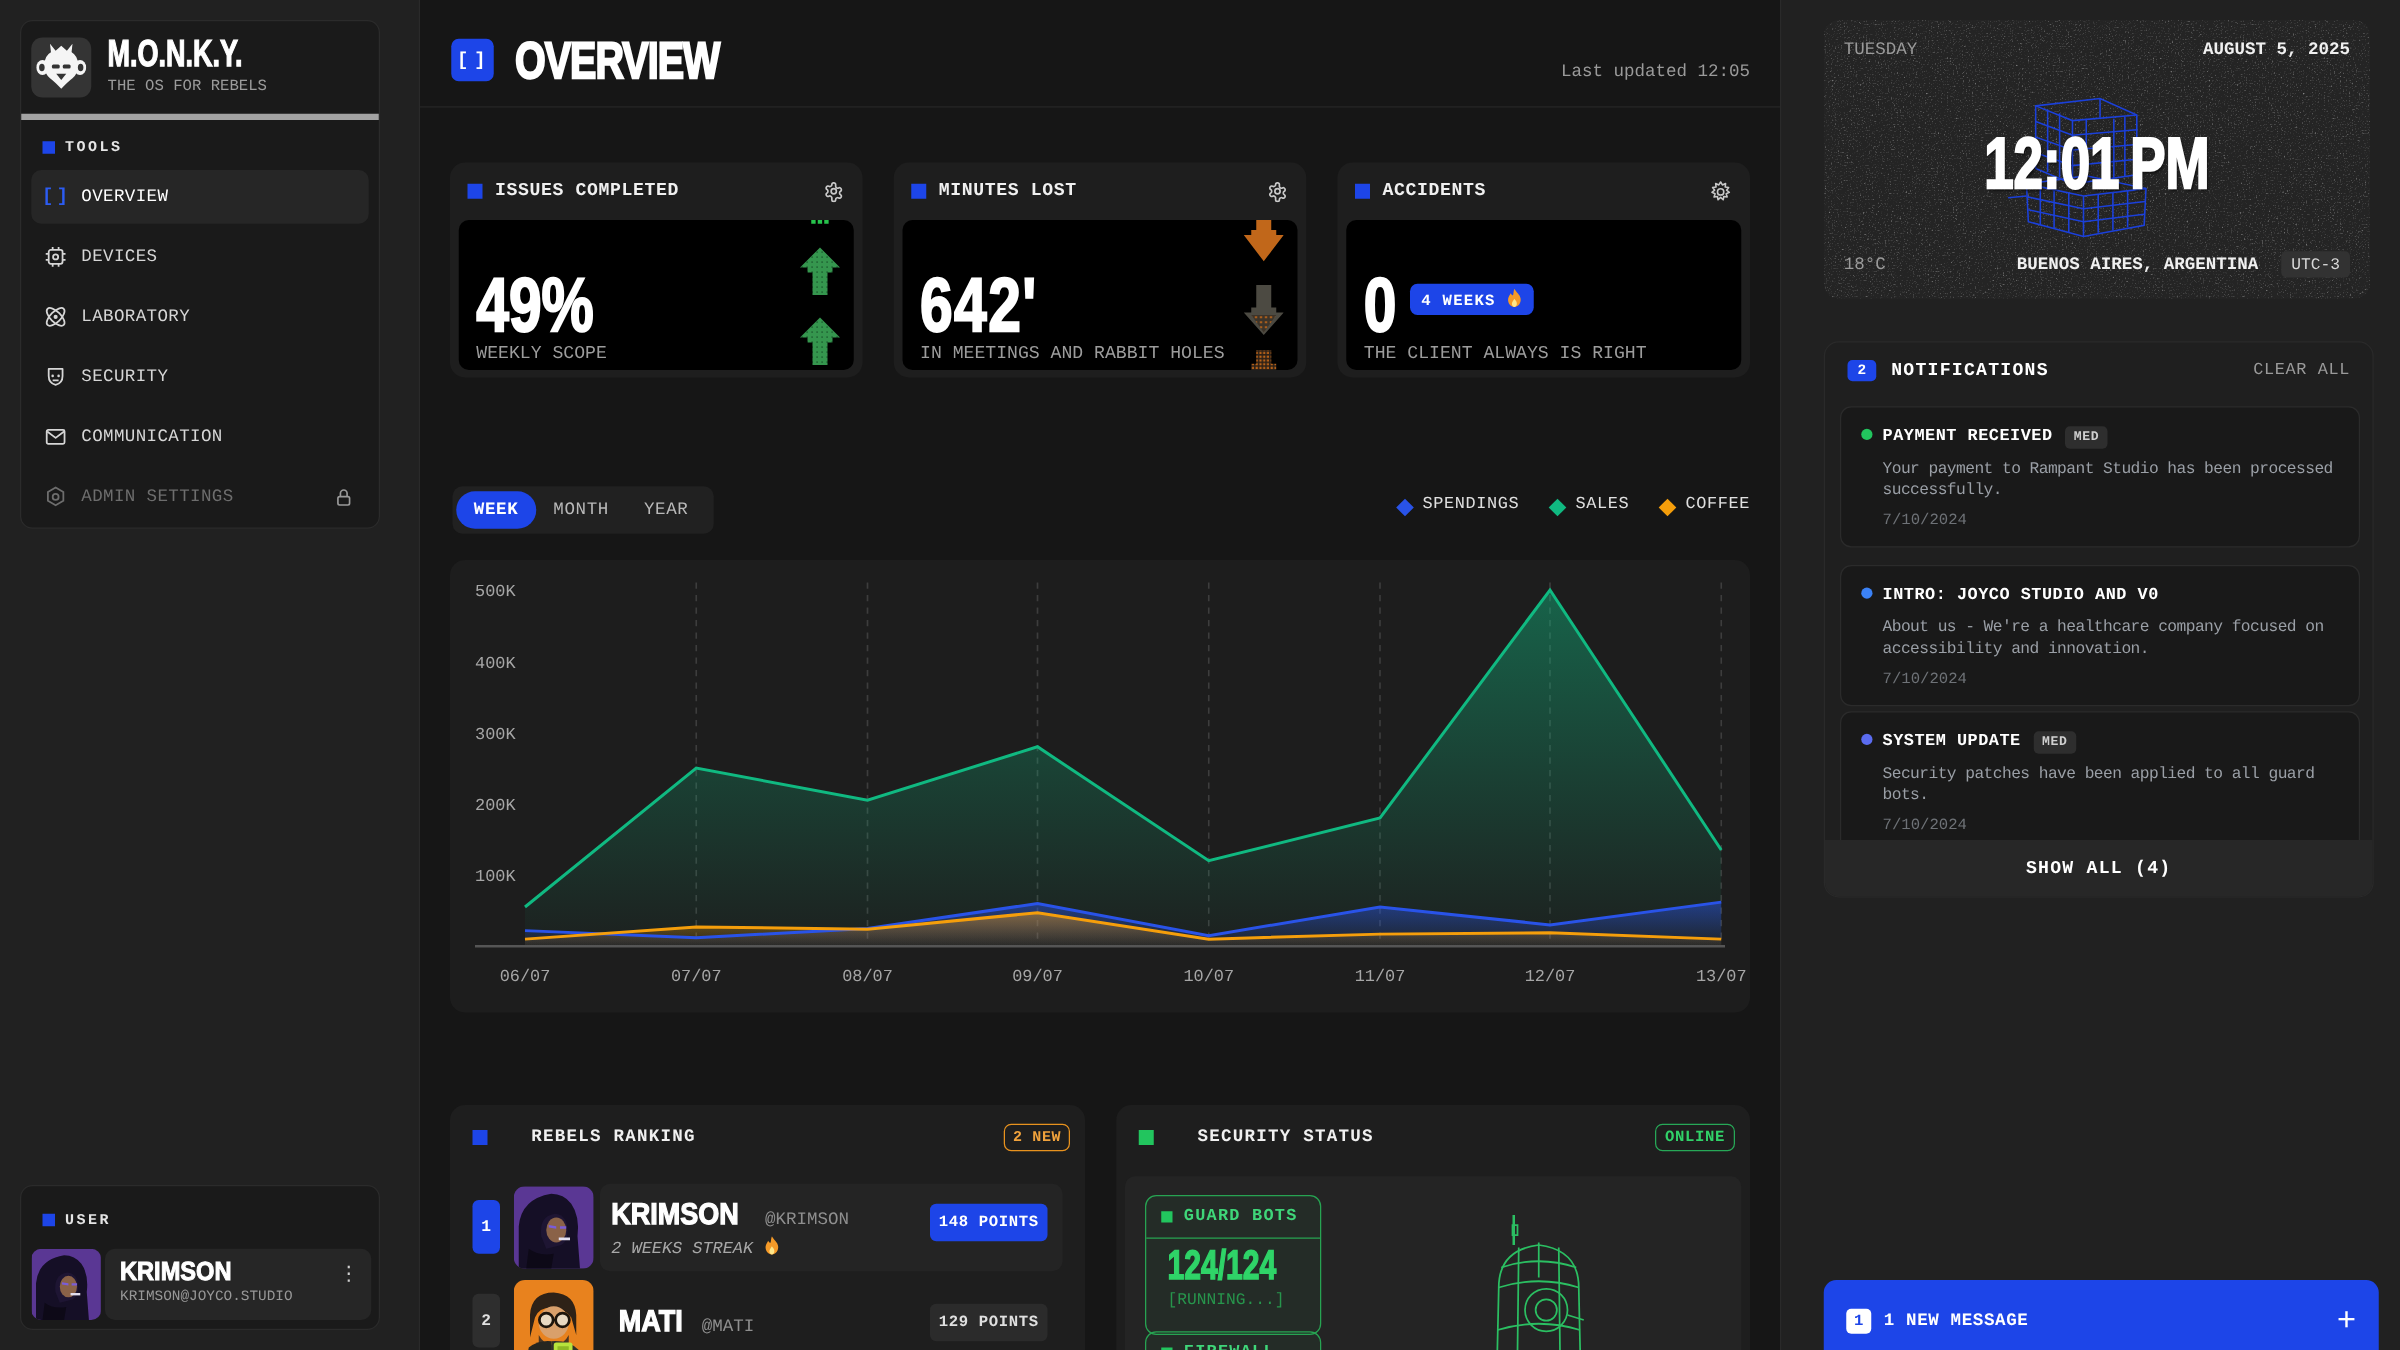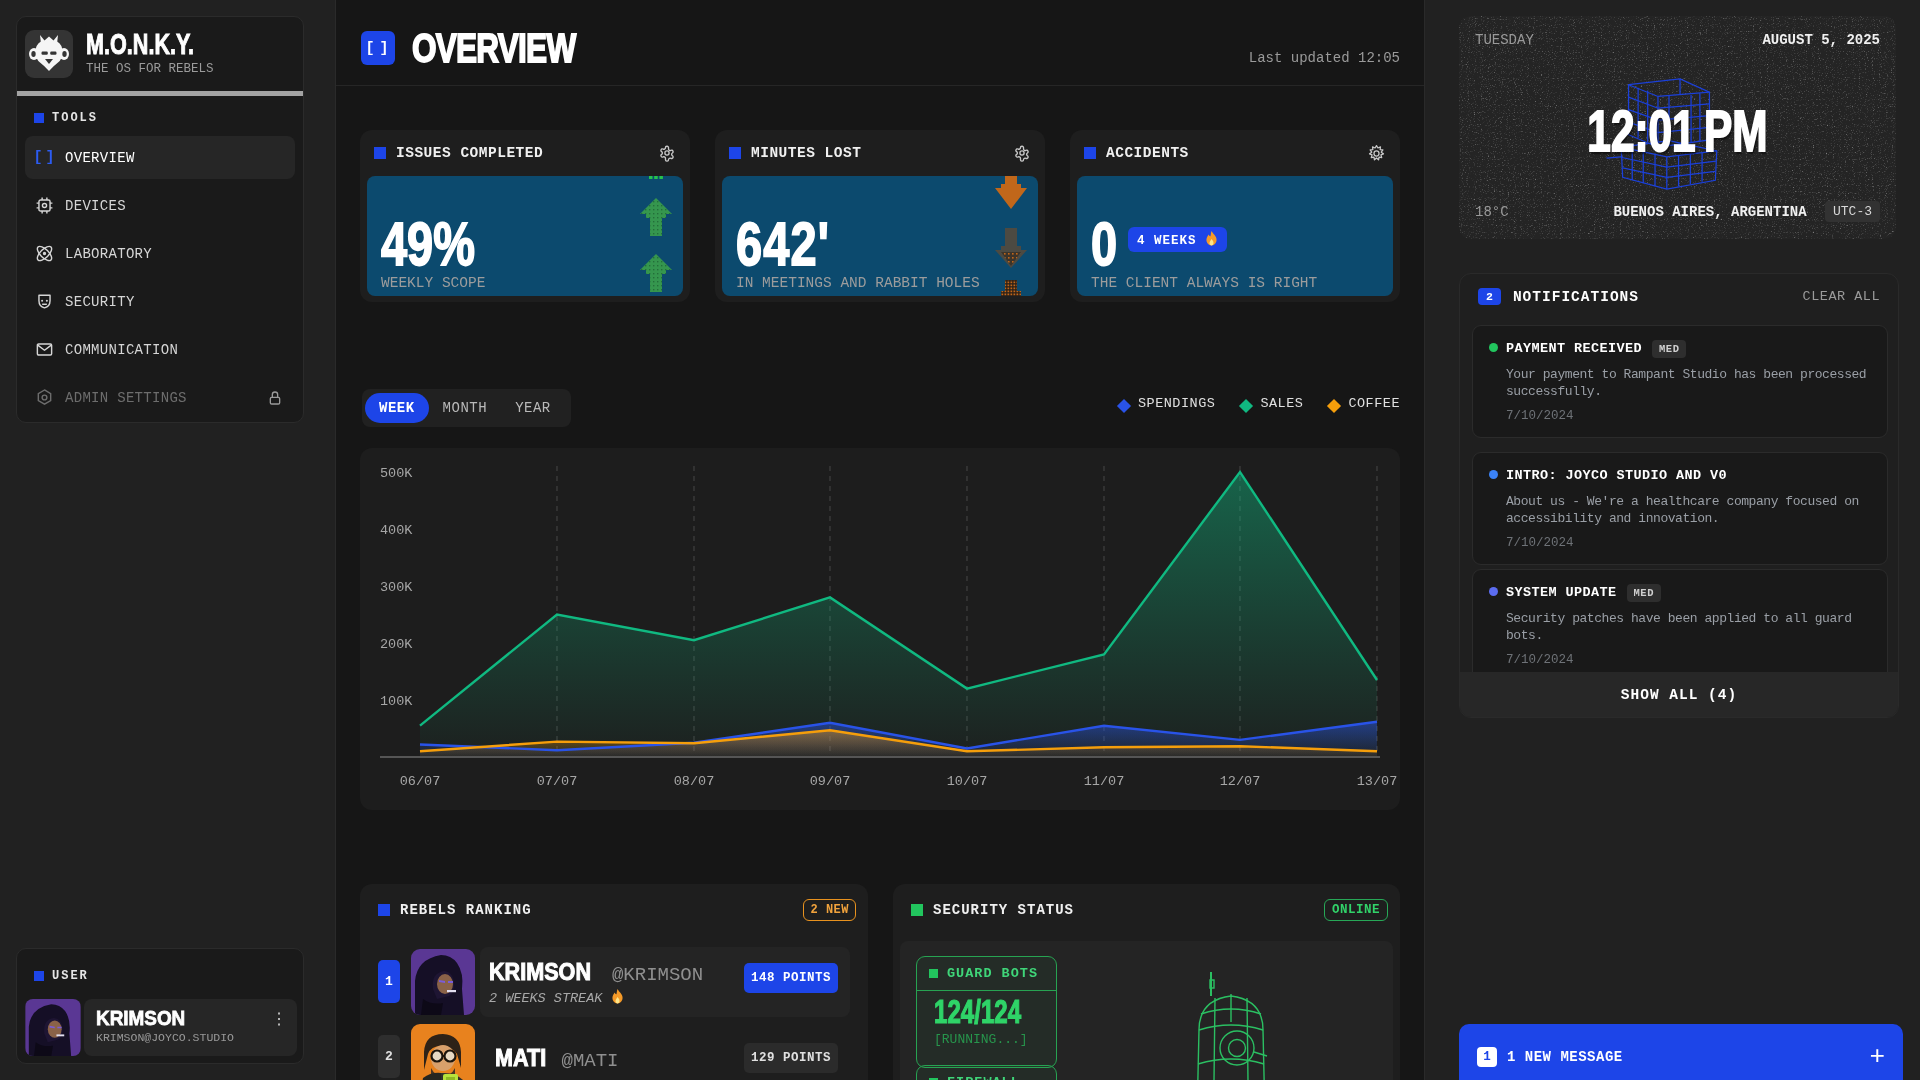--- a/index.html
+++ b/index.html
@@ -36,46 +36,46 @@
   
   .main { position:absolute; left:336px; top:0; width:1088px; height:1080px; background:#161616; }
   .mhead { position:absolute; left:0; top:0; width:100%; height:86px; border-bottom:1px solid #262626; }
   .hicon { position:absolute; left:25px; top:31px; width:34px; height:34px; background:#1d45e8; border-radius:6px; color:#fff; display:flex; align-items:center; justify-content:center; font-size:15px; font-weight:bold; letter-spacing:2px; }
   .htitle { position:absolute; left:76px; top:28px; font-size:41px; color:#fff; line-height:41px; -webkit-text-stroke:1.8px #fff; }
   .hupdated { position:absolute; right:24px; top:50px; font-size:14px; color:#9a9a9a; }
 
   .stat { position:absolute; top:130px; width:330px; height:172px; background:#1e1e1e; border-radius:12px; }
   .stat-h { display:flex; align-items:center; gap:10px; height:46px; padding:0 14px; }
   .stat-title { font-size:14.5px; font-weight:bold; letter-spacing:0.5px; color:#f0f0f0; flex:1 1 auto; }
-  .stat-panel { position:absolute; left:7px; right:7px; top:46px; bottom:6px; background:#0c4a6e; border-radius:8px; overflow:hidden; }
+  .stat-panel { position:absolute; left:7px; right:7px; top:46px; bottom:6px; background:#000000; border-radius:8px; overflow:hidden; }
   .stat-num { position:absolute; left:14px; top:38px; font-size:61px; color:#fff; line-height:61px; -webkit-text-stroke:1.8px #fff; }
   .stat-sub { position:absolute; left:14px; bottom:5px; font-size:14.5px; color:#9c9c9c; letter-spacing:0; }
   .arrcol { position:absolute; right:11px; top:0; width:32px; height:120px; }
 
   .tabs { position:absolute; left:26px; top:389px; width:209px; height:38px; background:#212121; border-radius:8px; display:flex; align-items:center; padding:3px; }
   .tab { font-size:14px; color:#b9b9b9; padding:0 14px; height:30px; display:flex; align-items:center; border-radius:15px; letter-spacing:0.5px; }
   .tab.on { background:#1d45e8; color:#fff; font-weight:bold; }
   .legend { position:absolute; right:24px; top:396px; display:flex; gap:26px; font-size:13.5px; color:#e0e0e0; letter-spacing:0.5px; }
   .leg { display:flex; align-items:flex-end; gap:9px; }
   .dia { width:10px; height:10px; transform:rotate(45deg); display:inline-block; }
 
   .chart { position:absolute; left:24px; top:448px; width:1040px; height:362px; background:#1d1d1d; border-radius:12px; }
 
   .bcard { position:absolute; top:884px; height:260px; background:#1e1e1e; border-radius:12px; padding:14px 18px; }
   .bhead { display:flex; align-items:center; gap:10px; height:24px; }
-  .btitle { font-size:14px; font-weight:bold; letter-spacing:1px; color:#f0f0f0; flex:1 1 auto; }
+  .btitle { font-size:14px; font-weight:bold; letter-spacing:1px; color:#f0f0f0; flex:1 1 auto;margin-left:25px; }
   .badge-2new { border:1px solid #e8921e; color:#f0a23c; font-size:12px; font-weight:bold; border-radius:6px; padding:3px 6px; letter-spacing:0.5px; }
   .badge-online { border:1px solid #27a857; color:#31d269; font-size:12.5px; font-weight:bold; border-radius:6px; padding:3px 7px; letter-spacing:0.5px; }
 
   .rrow1 { position:absolute; left:18px; top:63px; width:472px; height:70px; }
   .rnum { position:absolute; left:0; top:13px; width:22px; height:43px; border-radius:5px; display:flex; align-items:center; justify-content:center; font-size:13px; font-weight:bold; color:#fff; }
   .rav { position:absolute; left:33px; top:2px; width:64px; height:66px; border-radius:9px; overflow:hidden; }
   .rpanel { position:absolute; left:102px; top:0; width:370px; height:70px; background:#242424; border-radius:8px; }
   .rname { font-size:24px; color:#fff; -webkit-text-stroke:1px #fff; }
-  .rhandle { font-size:19px; color:#8f8f8f;text-align:center; }
+  .rhandle { font-size:14px; color:#8f8f8f;text-align:center; }
   .rbadge { position:absolute; right:12px; top:16px; font-size:12.5px; font-weight:bold; border-radius:5px; padding:8px 7px; letter-spacing:0.5px; }
 
   .gbox { position:absolute; border:1.5px solid #27a352; border-radius:9px; background:rgba(34,197,94,0.05); }
   .gbox-h { display:flex; align-items:center; gap:9px; padding:9px 12px; border-bottom:1.5px solid #27a352; color:#3fd679; font-size:13.5px; font-weight:bold; letter-spacing:1px; }
   .gsq { width:9px; height:9px; background:#22c55e; }
 
   
   .right { position:absolute; left:1424px; top:0; width:496px; height:1080px; background:#212121; border-left:1px solid #2a2a2a; }
   .clock { position:absolute; left:34px; top:16px; width:437px; height:223px; background:#242424; border-radius:12px; overflow:hidden; }
   .clk-row { position:absolute; left:16px; right:16px; top:16px; display:flex; justify-content:space-between; font-size:14px; }

